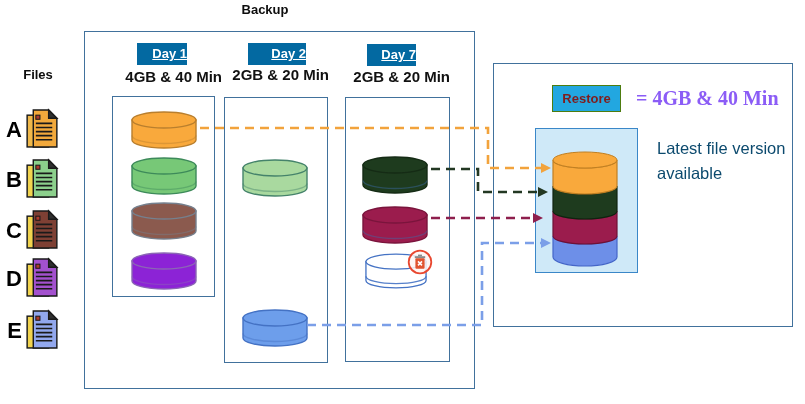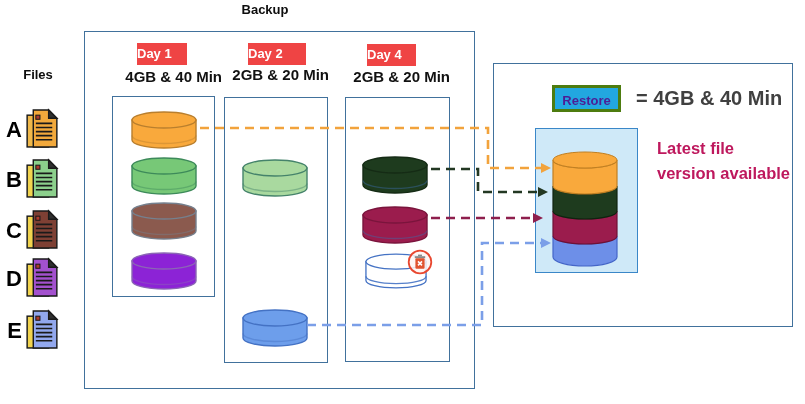--- a/index.html
+++ b/index.html
@@ -1,28 +1,28 @@
 <!DOCTYPE html>
 <html><head>
 <meta charset="utf-8">
 <style>
   html,body{margin:0;padding:0;background:#fff;}
   .canvas{position:relative;width:805px;height:404px;background:#ffffff;
           font-family:"Liberation Sans",sans-serif;overflow:hidden;}
   .abs{position:absolute;}
   .box{border:1.6px solid #41719C;background:transparent;box-sizing:border-box;}
   .title{font-weight:bold;font-size:13px;color:#0d0d0d;text-align:center;white-space:nowrap;}
-  .badge{background:#ef4444;color:#ffffff;font-weight:bold;font-size:13px;
-         text-align:left;line-height:22px;box-sizing:border-box;}
+  .badge{background:#0369a1;color:#ffffff;font-weight:bold;font-size:13px;
+         text-align:right;line-height:22px;box-sizing:border-box;text-decoration:underline;}
   .stat{font-weight:bold;font-size:15px;color:#111;text-align:right;white-space:nowrap;}
   .letter{font-weight:bold;font-size:22px;color:#000;text-align:right;width:22px;}
-  .restore-btn{background:#22A7E0;border:3px solid #4d7c0f;color:#4c1d95;font-weight:bold;
+  .restore-btn{background:#22A7E0;border:1px solid #4d7c0f;color:#7f1d1d;font-weight:bold;
                font-size:13px;text-align:center;line-height:26px;box-sizing:border-box;}
-  .restore-stat{font-weight:bold;font-size:20px;color:#404040;white-space:nowrap;}
-  .note{font-weight:bold;font-size:16.5px;line-height:25px;color:#be185d;}
+  .restore-stat{font-weight:bold;font-size:20px;color:#8b5cf6;white-space:nowrap;font-family:Liberation Serif, serif;}
+  .note{font-weight:normal;font-size:16.5px;line-height:25px;color:#0c4a6e;}
   .lightblue-box{background:#CFE9F8;border:1.8px solid #3A87C8;box-sizing:border-box;}
   svg{display:block;}
   .cyl-inner{fill:none;opacity:.45;}
   .stack path{stroke-width:1.2;}
   .arrows{pointer-events:none;}
 </style>
 </head>
 <body>
 
 <div class="canvas">
@@ -92,21 +92,21 @@
       <rect x="11" y="7" width="4" height="4" fill="#B03A2E" stroke-width="1"></rect>
       <path d="M11 15 h16 M11 19 h16 M11 23 h16 M11 27 h16 M11 31 h16" stroke-width="1.6"></path>
     </g>
   </svg>
 
   <div class="abs title" style="left:230px;top:2px;width:70px;text-align:center;">Backup</div>
   <div class="abs box" style="left:84px;top:31px;width:391px;height:358px;"></div>
 
   <div class="abs badge" style="left:137px;top:43px;width:50px;height:22px;">Day 1</div>
   <div class="abs badge" style="left:248px;top:43px;width:58px;height:22px;">Day 2</div>
-  <div class="abs badge" style="left:367px;top:44px;width:49px;height:22px;">Day 4</div>
+  <div class="abs badge" style="left:367px;top:44px;width:49px;height:22px;">Day 7</div>
 
   <div class="abs stat" style="left:105px;top:68px;width:117px;">4GB &amp; 40 Min</div>
   <div class="abs stat" style="left:223px;top:66px;width:106px;">2GB &amp; 20 Min</div>
   <div class="abs stat" style="left:345px;top:68px;width:105px;">2GB &amp; 20 Min</div>
 
   <div class="abs box" style="left:112px;top:96px;width:103px;height:201px;border-width:1.4px;"></div>
   <div class="abs box" style="left:224px;top:97px;width:104px;height:266px;border-width:1.4px;"></div>
   <div class="abs box" style="left:345px;top:97px;width:105px;height:265px;border-width:1.4px;"></div>
 
   <svg class="abs" style="left:131px;top:110px;" width="66" height="40" viewBox="0 0 66 40">

